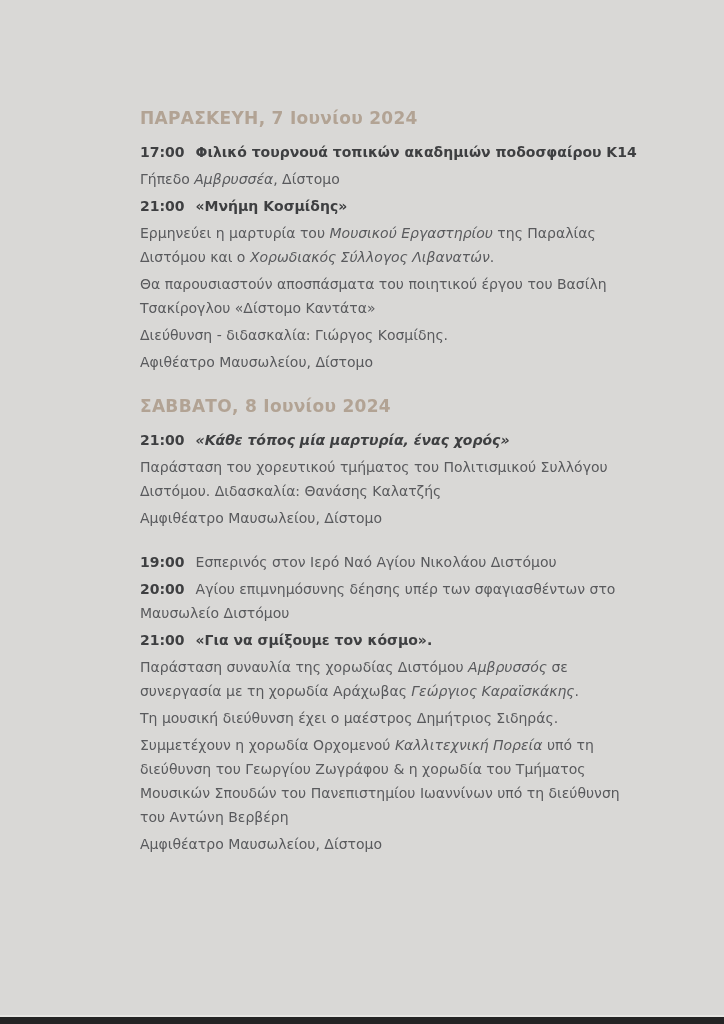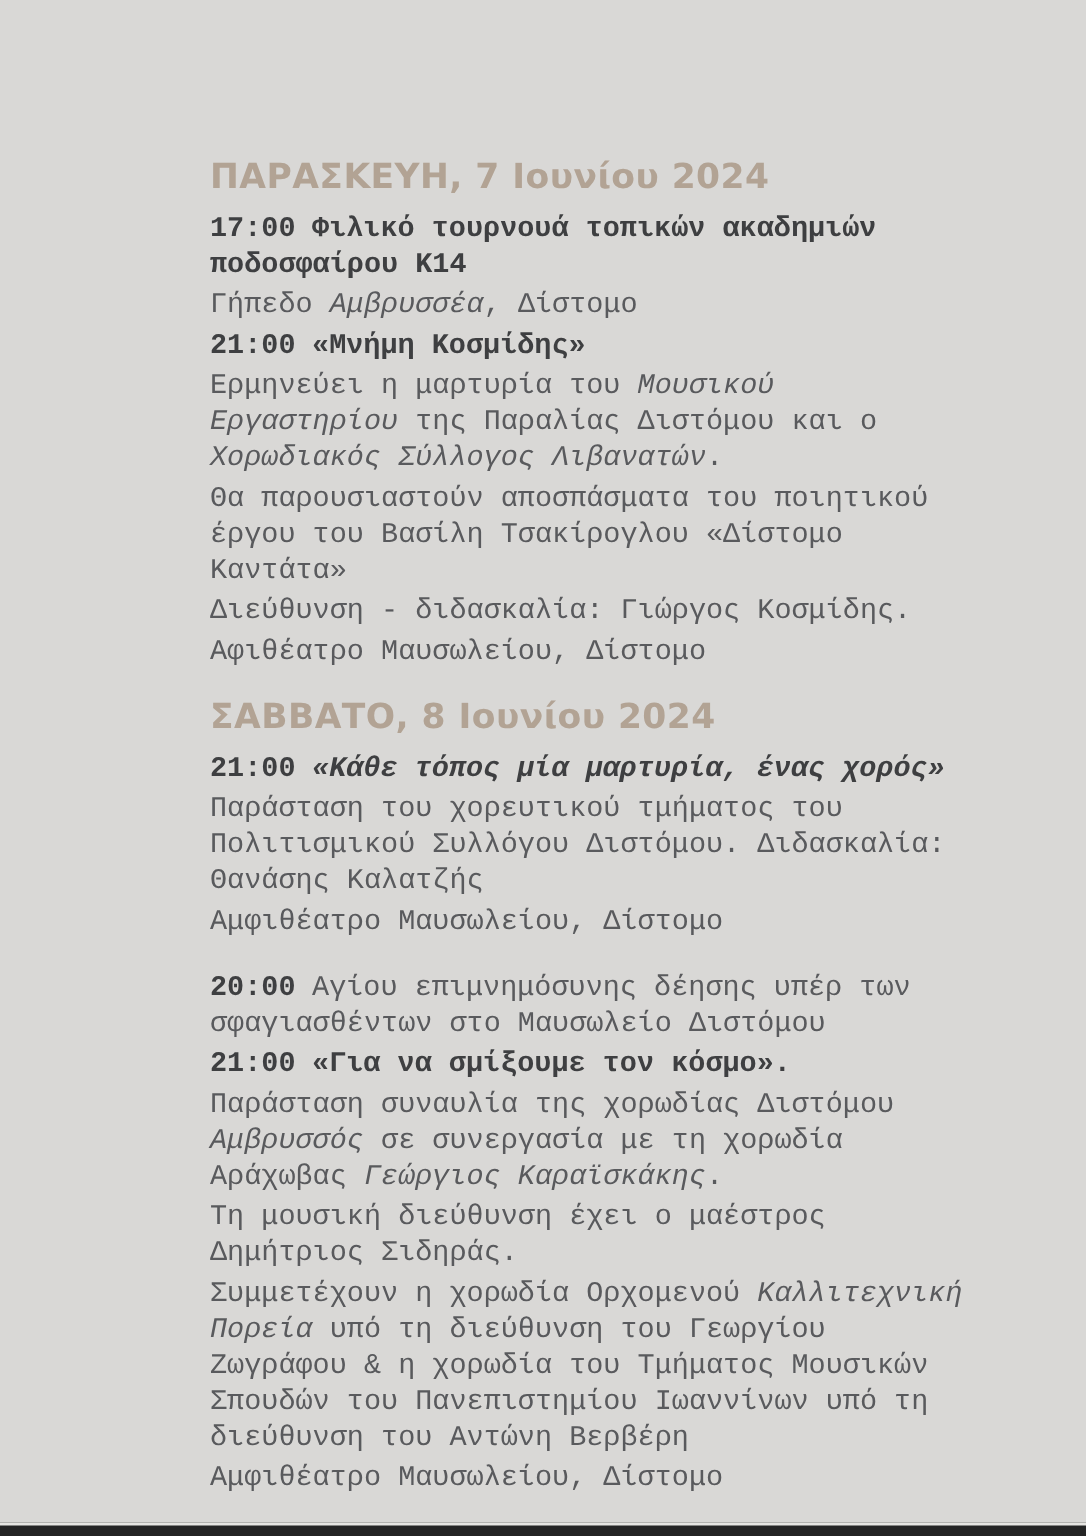--- a/index.html
+++ b/index.html
@@ -18,32 +18,31 @@
     position:relative;overflow:hidden;
   }
   .content{
     position:absolute;
     left:140px;top:106px;
     width:505px;
   }
   .day-section{margin:0 0 20px 0;}
   .day-heading{
     margin:0 0 9px 0;
-    font-size:23px;
+    font-size:17px;
     font-weight:bold;
     letter-spacing:0.3px;
     color:var(--accent);
     line-height:25px;
   }
   .program-line{
     margin:0 0 3px 0;
-    font-size:19px;
+    font-size:14px;
     line-height:24px;
     color:var(--body);
-    font-family:Liberation Mono, monospace;
   }
   .seg-regular{color:var(--body);}
   .seg-italic{color:var(--body);font-style:italic;}
   .seg-bold{color:var(--strong);font-weight:bold;}
   .seg-bolditalic{color:var(--strong);font-weight:bold;font-style:italic;}
   .seg-time{color:var(--strong);font-weight:bold;margin-right:11px;}
   .bottom-bar{
     position:absolute;left:0;bottom:0;
     width:100%;height:9px;
     background:var(--bar);
@@ -64,20 +63,21 @@
       <p class="program-line"><span class="seg-regular">Διεύθυνση - διδασκαλία: Γιώργος Κοσμίδης.</span></p>
       <p class="program-line"><span class="seg-regular">Αφιθέατρο Μαυσωλείου, Δίστομο</span></p>
     </section>
     <section class="day-section">
       <h2 class="day-heading">ΣΑΒΒΑΤΟ, 8 Ιουνίου 2024</h2>
       <p class="program-line"><span class="seg-time">21:00</span><span class="seg-bolditalic">«Κάθε τόπος μία μαρτυρία, ένας χορός»</span></p>
       <p class="program-line"><span class="seg-regular">Παράσταση του χορευτικού τμήματος του Πολιτισμικού Συλλόγου Διστόμου. Διδασκαλία: Θανάσης Καλατζής</span></p>
       <p class="program-line"><span class="seg-regular">Αμφιθέατρο Μαυσωλείου, Δίστομο</span></p>
     </section>
     <section class="day-section">
+      <p class="program-line"><span class="seg-time">19:00</span><span class="seg-regular">Εσπερινός στον Ιερό Ναό Αγίου Νικολάου Διστόμου</span></p>
       <p class="program-line"><span class="seg-time">20:00</span><span class="seg-regular">Αγίου επιμνημόσυνης δέησης υπέρ των σφαγιασθέντων στο Μαυσωλείο Διστόμου</span></p>
       <p class="program-line"><span class="seg-time">21:00</span><span class="seg-bold">«Για να σμίξουμε τον κόσμο».</span></p>
       <p class="program-line"><span class="seg-regular">Παράσταση συναυλία της χορωδίας Διστόμου </span><span class="seg-italic">Αμβρυσσός</span><span class="seg-regular"> σε συνεργασία με τη χορωδία Αράχωβας </span><span class="seg-italic">Γεώργιος Καραϊσκάκης</span><span class="seg-regular">.</span></p>
       <p class="program-line"><span class="seg-regular">Τη μουσική διεύθυνση έχει ο μαέστρος Δημήτριος Σιδηράς.</span></p>
       <p class="program-line"><span class="seg-regular">Συμμετέχουν η χορωδία Ορχομενού </span><span class="seg-italic">Καλλιτεχνική Πορεία</span><span class="seg-regular"> υπό τη διεύθυνση του Γεωργίου Ζωγράφου &amp; η χορωδία του Τμήματος Μουσικών Σπουδών του Πανεπιστημίου Ιωαννίνων υπό τη διεύθυνση του Αντώνη Βερβέρη</span></p>
       <p class="program-line"><span class="seg-regular">Αμφιθέατρο Μαυσωλείου, Δίστομο</span></p>
     </section>
   </main>
 <div class="bottom-bar"></div>
 

